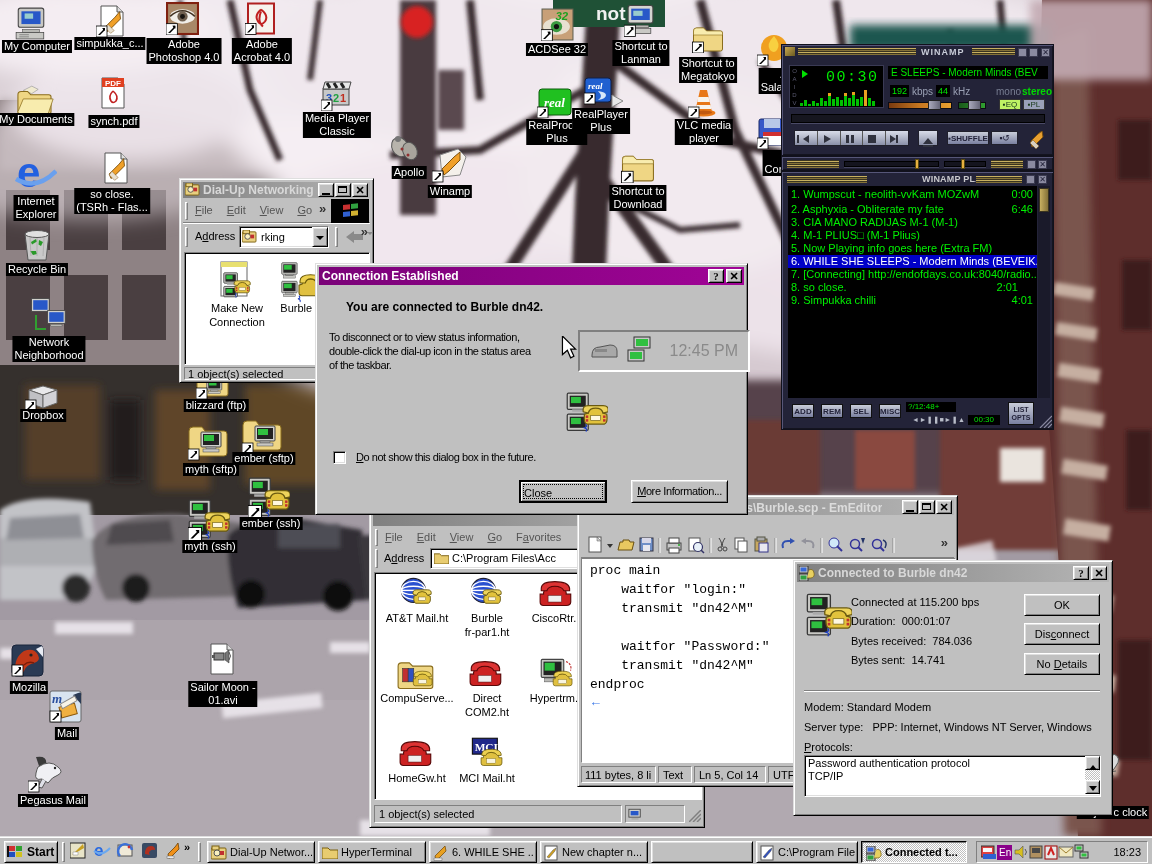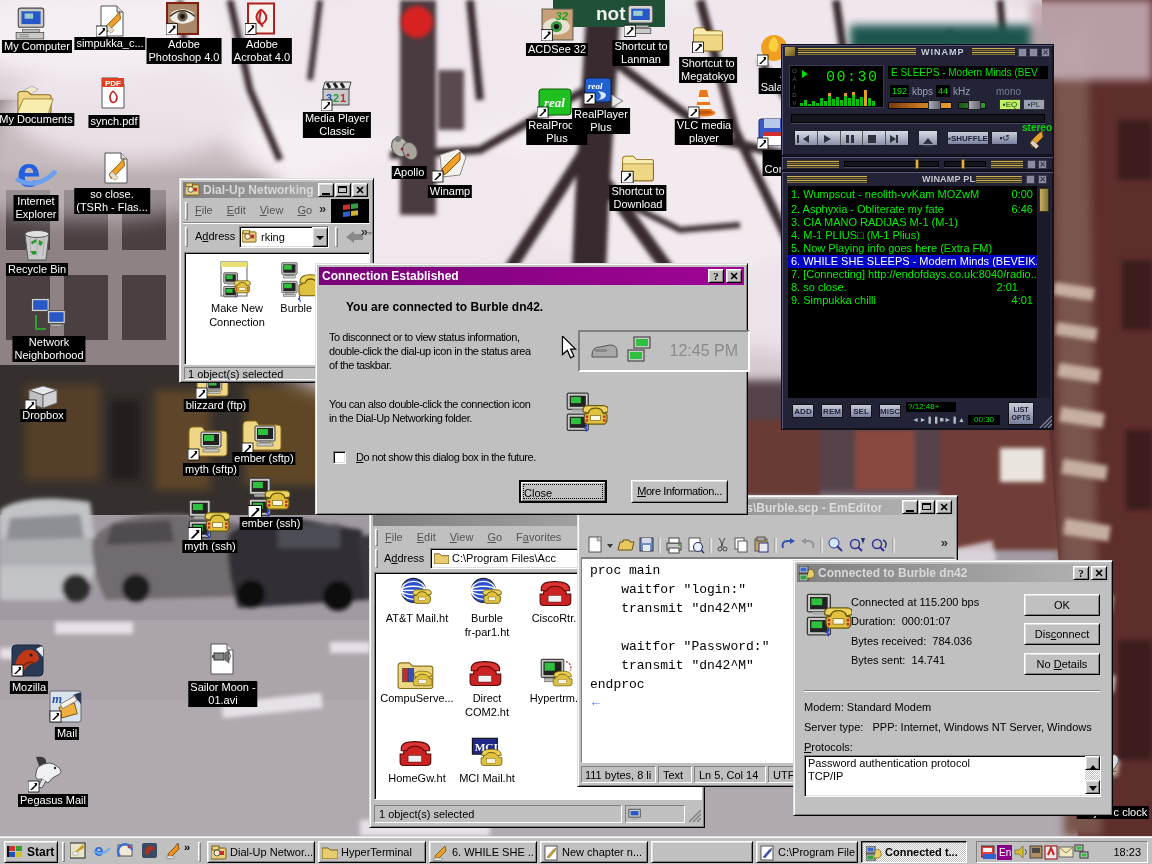--- a/index.html
+++ b/index.html
@@ -837,21 +837,21 @@
         </g>
   </svg>
  </div>
  <div class="abs" style="left:106px;top:21px;width:160px;height:13px;background:#000;font-size:10px;color:#00e800;padding:1px 3px;white-space:nowrap;overflow:hidden;">E SLEEPS - Modern Minds (BEV</div>
  <div class="abs" style="left:108px;top:40px;width:19px;height:12px;background:#000;font-size:9px;line-height:12px;color:#00e800;text-align:center;">192</div>
  <div class="abs" style="left:130px;top:41px;font-size:10px;color:#9aa0b4;">kbps</div>
  <div class="abs" style="left:152px;top:40px;width:10px"></div>
  <div class="abs" style="left:154px;top:40px;width:14px;height:12px;background:#000;font-size:9px;line-height:12px;color:#00e800;text-align:center;">44</div>
  <div class="abs" style="left:171px;top:41px;font-size:10px;color:#9aa0b4;">kHz</div>
  <div class="abs" style="left:214px;top:41px;font-size:10px;color:#787e92;">mono</div>
- <div class="abs" style="left:240px;top:41px;font-size:10px;color:#00d800;font-weight:bold;margin-top:36px;">stereo</div>
+ <div class="abs" style="left:240px;top:41px;font-size:10px;color:#00d800;font-weight:bold;">stereo</div>
  <div class="abs" style="left:106px;top:57px;width:64px;height:7px;background:linear-gradient(90deg,#7a3a10,#c87820,#e8a030);border:1px solid #0c0c14;"></div>
  <div class="abs" style="left:146px;top:55px;width:13px;height:10px;background:linear-gradient(90deg,#aab,#667);border:1px solid #222;"></div>
  <div class="abs" style="left:176px;top:57px;width:28px;height:7px;background:linear-gradient(90deg,#1a5a1a,#30a030);border:1px solid #0c0c14;"></div>
  <div class="abs" style="left:186px;top:55px;width:13px;height:10px;background:linear-gradient(90deg,#aab,#667);border:1px solid #222;"></div>
  <div class="abs" style="left:217px;top:54px;width:22px;height:11px;background:#bef264;border:1px solid #333;font-size:8px;line-height:10px;color:#1a3a1a;text-align:center;">▪EQ</div>
  <div class="abs" style="left:241px;top:54px;width:22px;height:11px;background:#9aa0b8;border:1px solid #333;font-size:8px;line-height:10px;color:#1a3a1a;text-align:center;">▪PL</div>
  <div class="abs" style="left:9px;top:69px;width:254px;height:9px;background:#16161f;border:1px solid #000;box-shadow:0 1px 0 #4a4a66;"></div>
  <div class="abs" style="left:12px;top:85px;width:115px;height:16px;background:linear-gradient(180deg,#d8dce8,#8a90a8);border:1px solid #20202c;display:flex;">
   <div style="flex:1;border-right:1px solid #555;position:relative">
         <div style="position:absolute;left:4px;top:4px;width:0;height:0;border:4px solid transparent;border-right:6px solid #30323e;"></div>
@@ -949,21 +949,20 @@
         <rect x="8" y="1" width="16" height="11" fill="#c8c8c8" stroke="#333"></rect>
         <rect x="10" y="3" width="12" height="7" fill="#30c040"></rect>
         <rect x="2" y="14" width="16" height="11" fill="#c8c8c8" stroke="#333"></rect>
         <rect x="4" y="16" width="12" height="7" fill="#30c040"></rect>
       </svg>
  <span style="position:absolute;right:10px;top:10px;font-size:16px;color:#8a8a8a;">12:45 PM</span>
 </div>
 <svg class="abs" style="left:245px;top:72px" width="16" height="24" viewBox="0 0 14 22">
       <path d="M1,0 L1,17 L5.5,13 L8.5,20 L11.5,18.5 L8.5,12 L13,12 Z" fill="#fff" stroke="#000" stroke-width="1.1"></path>
     </svg>
-<div class="t11" style="position:absolute;left:13px;top:133px;line-height:14px;">You can also double-click the connection icon<br>in the Dial-Up Networking folder.</div>
 <svg class="abs" style="left:250px;top:128px" width="42" height="42" viewBox="0 0 34 34">
       <use href="#s-compphone"></use>
     </svg>
 <div class="abs" style="left:17px;top:187px;width:13px;height:13px;background:#fff;border:1px solid;border-color:#808080 #fff #fff #808080;box-shadow:inset 1px 1px 0 #000,inset -1px -1px 0 #dfdfdf;"></div>
 <div class="t11" style="position:absolute;left:40px;top:187px;"><u>D</u>o not show this dialog box in the future.</div>
 <div class="abs btn" style="left:203px;top:216px;width:88px;height:23px;border-width:2px;border-color:#000;box-shadow:inset 1px 1px 0 #fff,inset -1px -1px 0 #808080;">
  <div style="position:absolute;left:2px;top:2px;right:2px;bottom:2px;border:1px dotted #000;font-size:11px;text-align:left;line-height:16px;">Close</div>
 </div>
 <div class="abs btn" style="left:315px;top:216px;width:97px;height:23px;font-size:11px;letter-spacing:-.4px;text-align:center;line-height:21px;"><u>M</u>ore Information...</div>
 </div>

